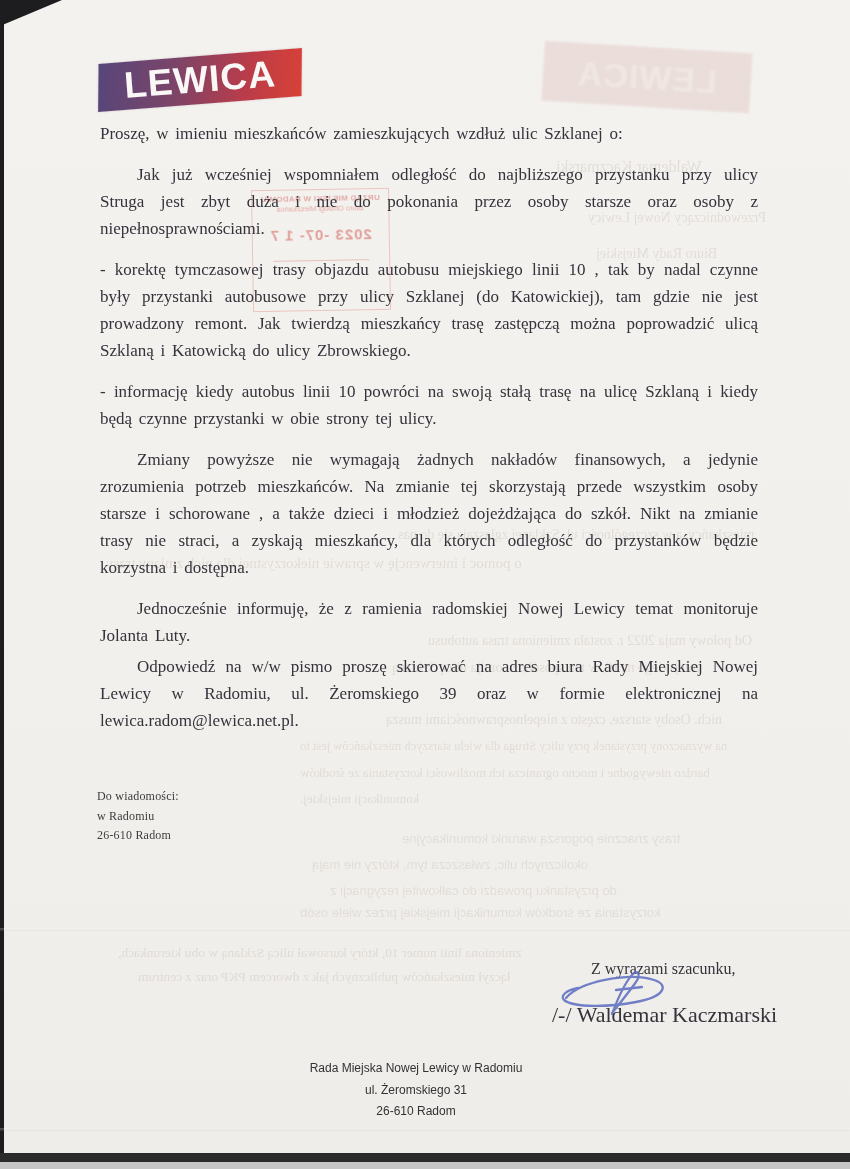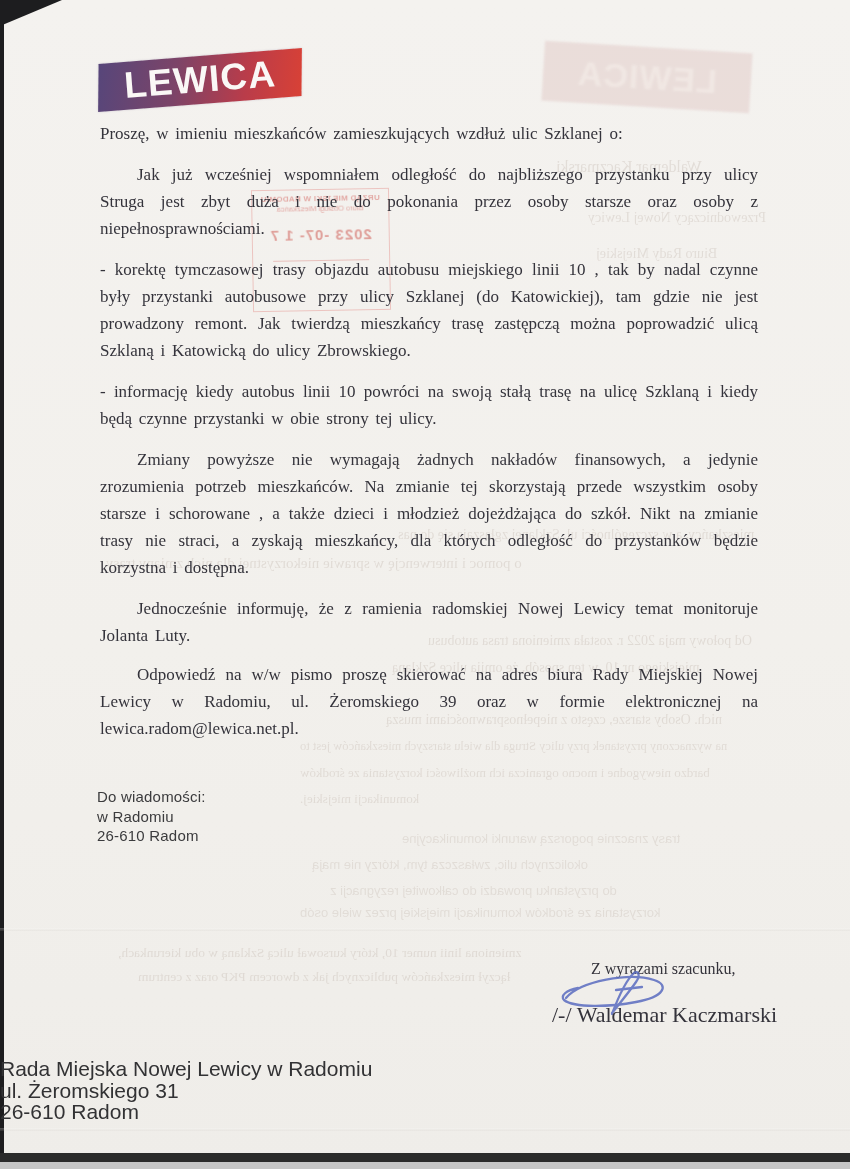--- a/index.html
+++ b/index.html
@@ -41,35 +41,35 @@
   }
   
   .body-text {
     position:absolute; left:100px; top:120px; width:658px;
     color:#34333b; font-size:17px; line-height:27px;
     text-align:justify; word-spacing:2.5px;
   }
   .para { margin:0 0 14px 0; }
   .para.indent { text-indent:37px; }
   .para.mb16 { }
-  .para.mb12 { margin-bottom:12px; }
+  .para.mb12 { margin-bottom:4px; }
   
   .cc {
     position:absolute; left:97px; top:787px;
-    font-family:Liberation Sans, sans-serif; font-size:15px; line-height:19.5px;
+    font-family:Liberation Serif, serif; font-size:12px; line-height:19.5px;
     color:#3b3b3d; letter-spacing:.2px;
   }
   
   .salutation { position:absolute; left:591px; top:960px; font-size:16px; color:#34333b; }
   .signature-svg { position:absolute; left:552px; top:968px; }
   .signed-name { position:absolute; left:552px; top:1002px; font-size:22px; color:#34333b; }
   
   .footer {
-    position:absolute; left:0; top:1058px; width:832px; text-align:left;
-    font-family:"Liberation Sans", sans-serif; font-size:21px; line-height:21.5px; color:#323234;
+    position:absolute; left:0; top:1058px; width:832px; text-align:center;
+    font-family:"Liberation Sans", sans-serif; font-size:12px; line-height:21.5px; color:#323234;
   }
   
   .stamp {
     position:absolute; left:252px; top:189px; width:138px; height:122px;
     border:1.5px solid rgba(224,128,122,0.40);
     transform: scaleX(-1) rotate(1deg);
     color:rgba(214,110,104,0.55); font-family:"Liberation Sans", sans-serif;
     text-align:center; filter:blur(0.4px); box-sizing:border-box; padding:4px 2px;
   }
   .stamp-l1 { font-size:8px; font-weight:700; letter-spacing:.3px; }

